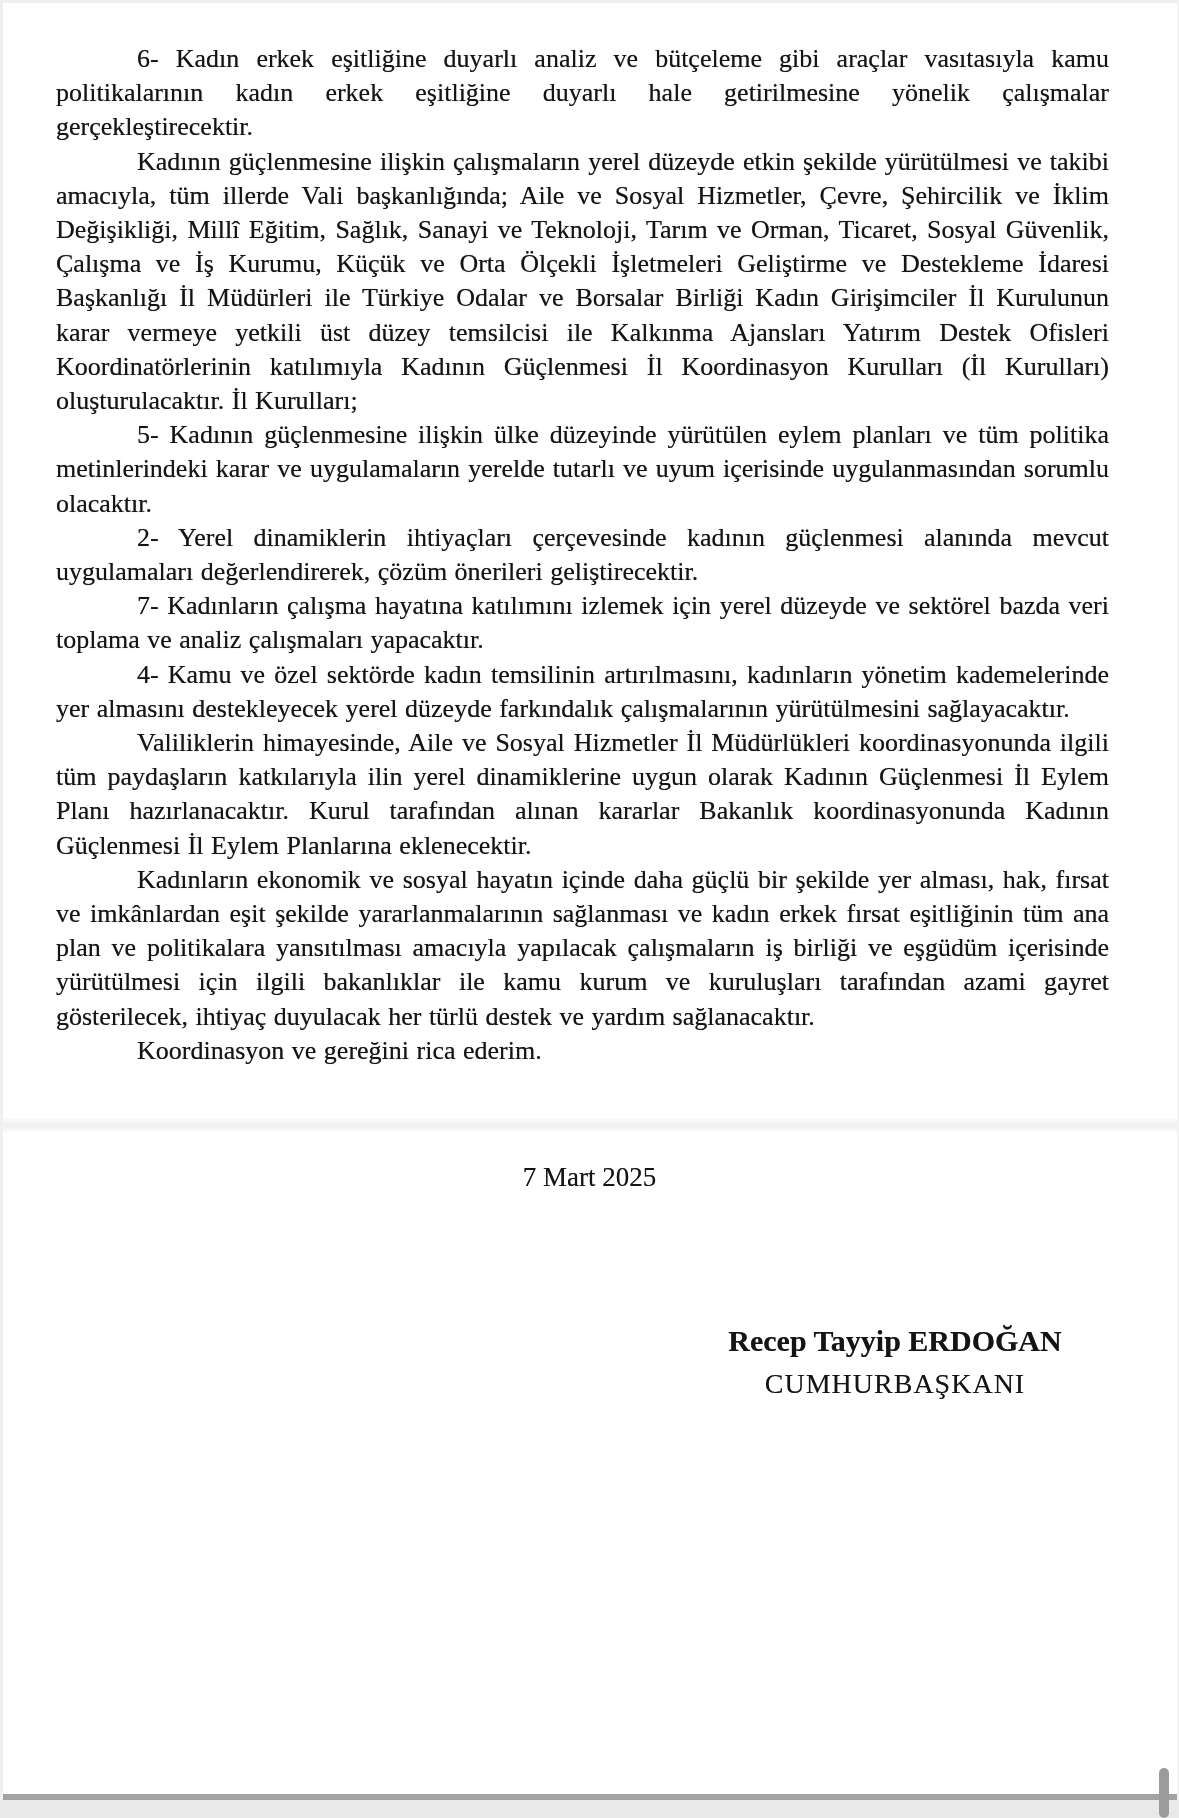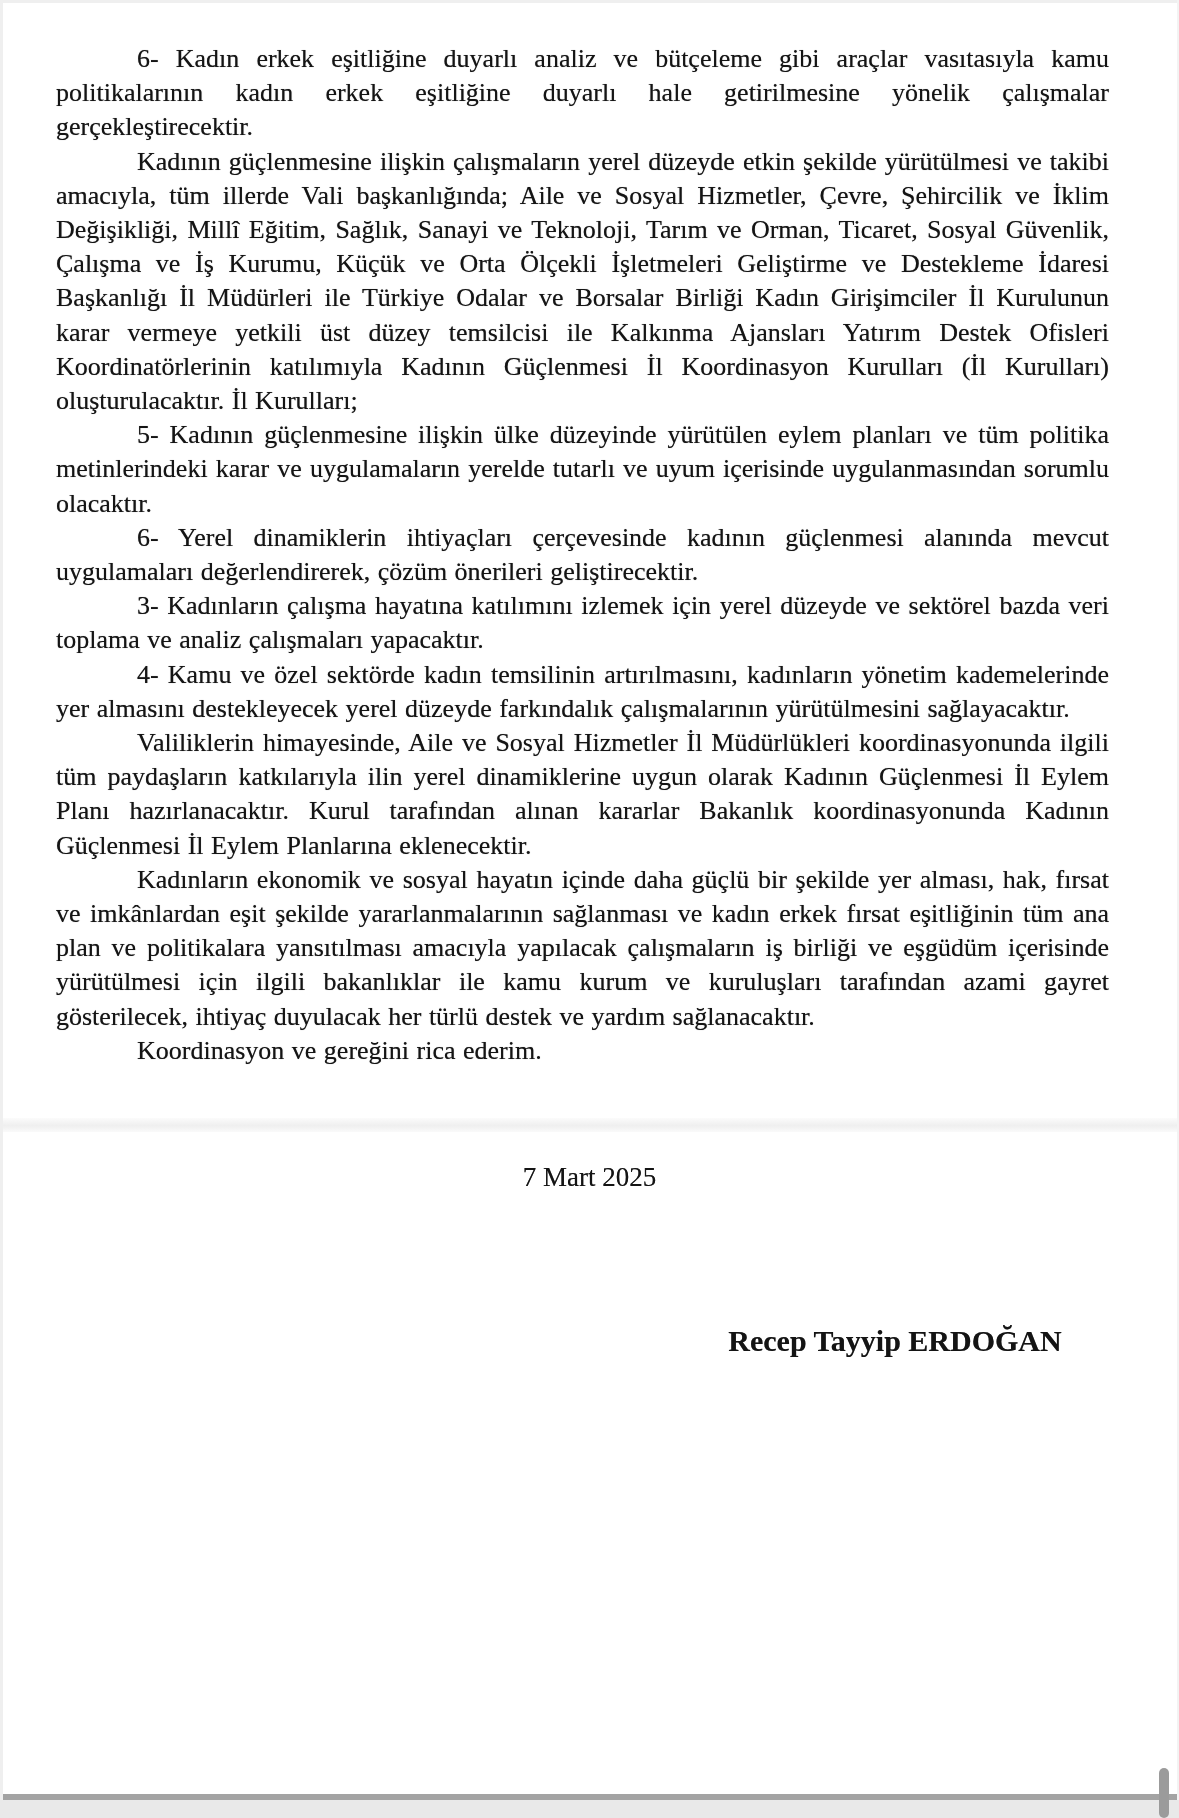--- a/index.html
+++ b/index.html
@@ -93,34 +93,35 @@
     z-index: 10;
   }
 </style>
 </head>
 <body>
 
 <div class="page page-1 body-text">
   <p>6- Kadın erkek eşitliğine duyarlı analiz ve bütçeleme gibi araçlar vasıtasıyla kamu politikalarının kadın erkek eşitliğine duyarlı hale getirilmesine yönelik çalışmalar gerçekleştirecektir.</p>
   <p>Kadının güçlenmesine ilişkin çalışmaların yerel düzeyde etkin şekilde yürütülmesi ve takibi amacıyla, tüm illerde Vali başkanlığında; Aile ve Sosyal Hizmetler, Çevre, Şehircilik ve İklim Değişikliği, Millî Eğitim, Sağlık, Sanayi ve Teknoloji, Tarım ve Orman, Ticaret, Sosyal Güvenlik, Çalışma ve İş Kurumu, Küçük ve Orta Ölçekli İşletmeleri Geliştirme ve Destekleme İdaresi Başkanlığı İl Müdürleri ile Türkiye Odalar ve Borsalar Birliği Kadın Girişimciler İl Kurulunun karar vermeye yetkili üst düzey temsilcisi ile Kalkınma Ajansları Yatırım Destek Ofisleri Koordinatörlerinin katılımıyla Kadının Güçlenmesi İl Koordinasyon Kurulları (İl Kurulları) oluşturulacaktır. İl Kurulları;</p>
   <p>5- Kadının güçlenmesine ilişkin ülke düzeyinde yürütülen eylem planları ve tüm politika metinlerindeki karar ve uygulamaların yerelde tutarlı ve uyum içerisinde uygulanmasından sorumlu olacaktır.</p>
-  <p>6- Yerel dinamiklerin ihtiyaçları çerçevesinde kadının güçlenmesi alanında mevcut uygulamaları değerlendirerek, çözüm önerileri geliştirecektir.</p>
-  <p>3- Kadınların çalışma hayatına katılımını izlemek için yerel düzeyde ve sektörel bazda veri toplama ve analiz çalışmaları yapacaktır.</p>
+  <p>2- Yerel dinamiklerin ihtiyaçları çerçevesinde kadının güçlenmesi alanında mevcut uygulamaları değerlendirerek, çözüm önerileri geliştirecektir.</p>
+  <p>7- Kadınların çalışma hayatına katılımını izlemek için yerel düzeyde ve sektörel bazda veri toplama ve analiz çalışmaları yapacaktır.</p>
   <p>4- Kamu ve özel sektörde kadın temsilinin artırılmasını, kadınların yönetim kademelerinde yer almasını destekleyecek yerel düzeyde farkındalık çalışmalarının yürütülmesini sağlayacaktır.</p>
   <p>Valiliklerin himayesinde, Aile ve Sosyal Hizmetler İl Müdürlükleri koordinasyonunda ilgili tüm paydaşların katkılarıyla ilin yerel dinamiklerine uygun olarak Kadının Güçlenmesi İl Eylem Planı hazırlanacaktır. Kurul tarafından alınan kararlar Bakanlık koordinasyonunda Kadının Güçlenmesi İl Eylem Planlarına eklenecektir.</p>
   <p>Kadınların ekonomik ve sosyal hayatın içinde daha güçlü bir şekilde yer alması, hak, fırsat ve imkânlardan eşit şekilde yararlanmalarının sağlanması ve kadın erkek fırsat eşitliğinin tüm ana plan ve politikalara yansıtılması amacıyla yapılacak çalışmaların iş birliği ve eşgüdüm içerisinde yürütülmesi için ilgili bakanlıklar ile kamu kurum ve kuruluşları tarafından azami gayret gösterilecek, ihtiyaç duyulacak her türlü destek ve yardım sağlanacaktır.</p>
   <p>Koordinasyon ve gereğini rica ederim.</p>
 </div>
 
 <div class="page-gap"></div>
 
 <div class="page page-2">
   <div class="doc-date">7 Mart 2025</div>
   <div class="signature-block">
     <div class="signatory-name">Recep Tayyip ERDOĞAN</div>
+    <div class="signatory-title">CUMHURBAŞKANI</div>
   </div>
 </div>
 
 <div class="edge-top"></div>
 <div class="edge-left"></div>
 <div class="edge-right"></div>
 
 <div class="scrollbar-thumb"></div>
 
 </body></html>

